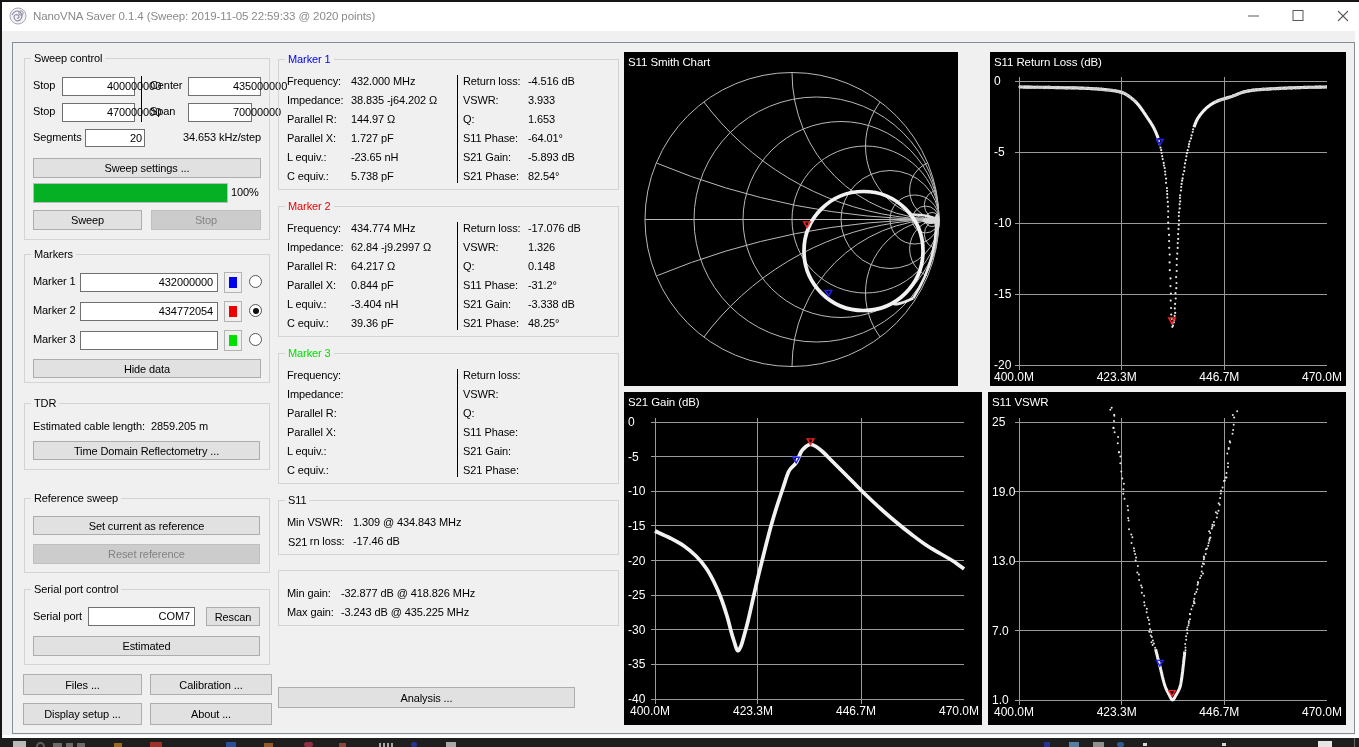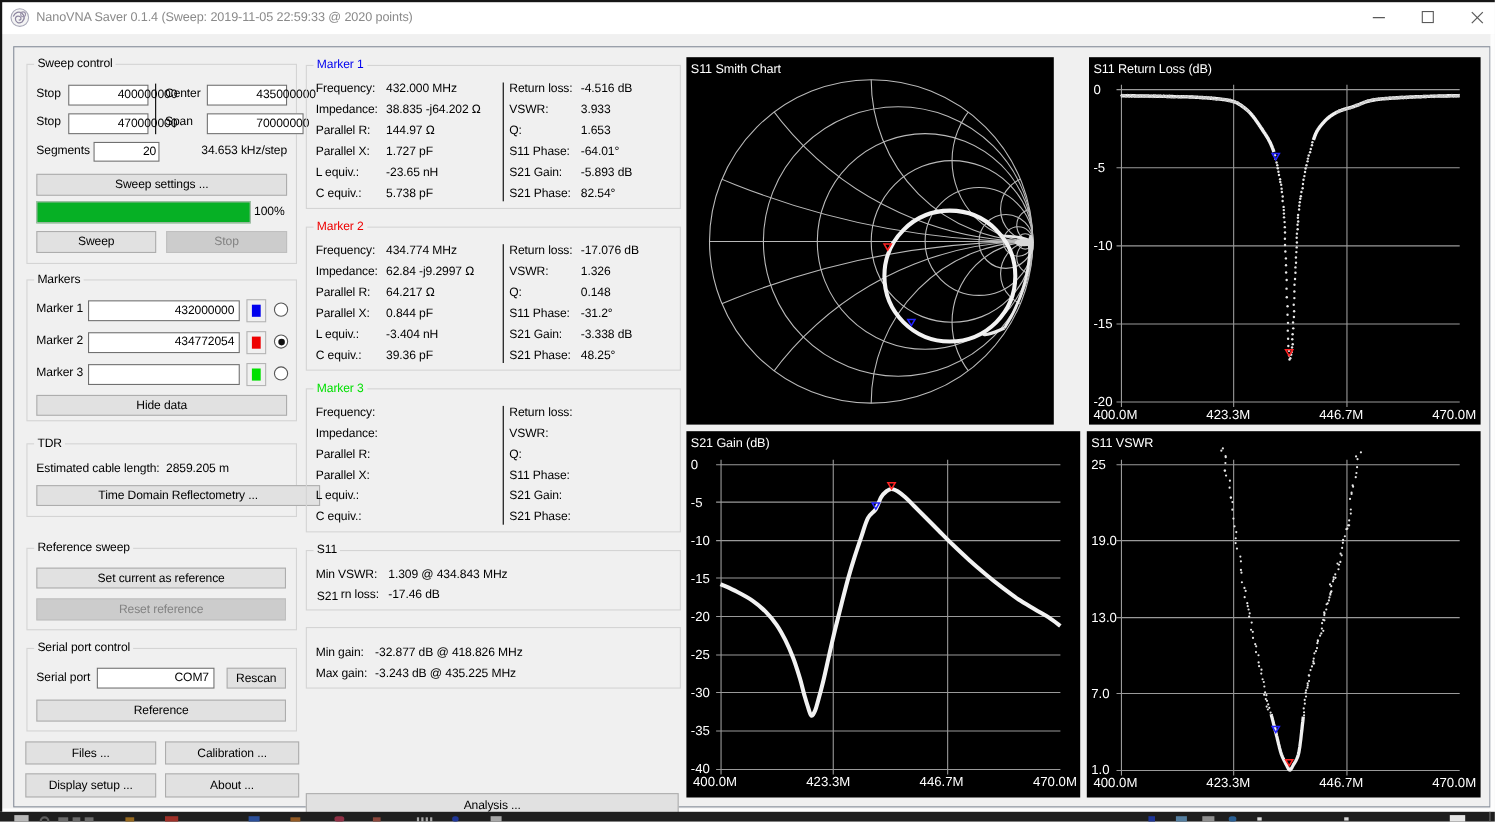--- a/index.html
+++ b/index.html
@@ -20,21 +20,21 @@
 <div style="position:absolute;left:12px;top:42px;width:1343px;height:692px;border:1px solid #858d99"></div>
 <div class="gb" style="left:24px;top:58px;width:246px;height:182px"></div>
 <div class="gbl" style="left:31px;top:50px;color:#000">Sweep control</div>
 <div class="t" style="left:33px;top:77px;font-size:11px;color:#000">Stop</div>
 <div class="inp" style="left:62px;top:77px;width:73px;height:19px">400000000</div>
 <div class="t" style="left:150px;top:77px;font-size:11px;color:#000">Center</div>
 <div class="inp" style="left:188px;top:77px;width:73px;height:19px">435000000</div>
 <div class="t" style="left:33px;top:103px;font-size:11px;color:#000">Stop</div>
 <div class="inp" style="left:62px;top:103px;width:73px;height:19px">470000000</div>
 <div class="t" style="left:150px;top:103px;font-size:11px;color:#000">Span</div>
-<div class="inp" style="left:188px;top:103px;width:88px;height:19px">70000000</div>
+<div class="inp" style="left:188px;top:103px;width:64px;height:19px">70000000</div>
 <div style="position:absolute;left:141px;top:76px;width:1px;height:46px;background:#000"></div>
 <div class="t" style="left:33px;top:129px;font-size:11px;color:#000">Segments</div>
 <div class="inp" style="left:85px;top:129px;width:60px;height:18px">20</div>
 <div class="t" style="left:61px;top:129px;width:200px;text-align:right;font-size:11px;color:#000">34.653 kHz/step</div>
 <div class="btn" style="left:33px;top:158px;width:228px;height:20px;font-size:11px">Sweep settings ...</div>
 <div style="position:absolute;left:33px;top:183px;width:195px;height:20px;border:1px solid #bcbcbc;background:#06b025"></div>
 <div class="t" style="left:231px;top:184px;font-size:11px;color:#000">100%</div>
 <div class="btn" style="left:33px;top:210px;width:109px;height:20px;font-size:11px">Sweep</div>
 <div class="btn dis" style="left:151px;top:210px;width:110px;height:20px;font-size:11px">Stop</div>
 <div class="gb" style="left:24px;top:254px;width:246px;height:129px"></div>
@@ -53,31 +53,31 @@
   </div>
 <div class="t" style="left:33px;top:331px;font-size:11px;color:#000">Marker 3</div>
 <div class="inp" style="left:80px;top:331px;width:138px;height:19px"></div>
 <div style="position:absolute;left:224px;top:330px;width:18px;height:21px;border:1px solid #b4b4b4;background:#f0f0f0"></div>
 <div style="position:absolute;left:229px;top:335px;width:8px;height:11px;background:#00e000"></div>
 <div style="position:absolute;left:249px;top:333px;width:13px;height:13px;border:1px solid #565656;border-radius:50%;background:#fff"></div>
 <div class="btn" style="left:33px;top:359px;width:228px;height:19px;font-size:11px">Hide data</div>
 <div class="gb" style="left:24px;top:403px;width:246px;height:67px"></div>
 <div class="gbl" style="left:31px;top:395px;color:#000">TDR</div>
 <div class="t" style="left:33px;top:418px;font-size:11px;color:#000">Estimated cable length:&nbsp; 2859.205 m</div>
-<div class="btn" style="left:33px;top:441px;width:258px;height:19px;font-size:11px">Time Domain Reflectometry ...</div>
+<div class="btn" style="left:33px;top:441px;width:227px;height:19px;font-size:11px">Time Domain Reflectometry ...</div>
 <div class="gb" style="left:24px;top:498px;width:246px;height:75px"></div>
 <div class="gbl" style="left:31px;top:490px;color:#000">Reference sweep</div>
 <div class="btn" style="left:33px;top:516px;width:227px;height:19px;font-size:11px">Set current as reference</div>
 <div class="btn dis" style="left:33px;top:544px;width:227px;height:20px;font-size:11px">Reset reference</div>
 <div class="gb" style="left:24px;top:589px;width:246px;height:76px"></div>
 <div class="gbl" style="left:31px;top:581px;color:#000">Serial port control</div>
 <div class="t" style="left:33px;top:608px;font-size:11px;color:#000">Serial port</div>
 <div class="inp" style="left:88px;top:607px;width:107px;height:19px">COM7</div>
 <div class="btn" style="left:206px;top:607px;width:54px;height:19px;font-size:11px">Rescan</div>
-<div class="btn" style="left:33px;top:636px;width:227px;height:20px;font-size:11px">Reference</div>
+<div class="btn" style="left:33px;top:636px;width:227px;height:20px;font-size:11px">Estimated</div>
 <div class="btn" style="left:23px;top:674px;width:119px;height:21px;font-size:11px">Files ...</div>
 <div class="btn" style="left:150px;top:674px;width:122px;height:21px;font-size:11px">Calibration ...</div>
 <div class="btn" style="left:23px;top:703px;width:119px;height:22px;font-size:11px">Display setup ...</div>
 <div class="btn" style="left:150px;top:703px;width:122px;height:22px;font-size:11px">About ...</div>
 <div class="gb" style="left:278px;top:59px;width:341px;height:131px"></div>
 <div class="gbl" style="left:285px;top:51px;color:#0000ee">Marker 1</div>
 <div class="t" style="left:287px;top:73px;font-size:11px;color:#000">Frequency:</div>
 <div class="t" style="left:351px;top:73px;font-size:11px;color:#000">432.000 MHz</div>
 <div class="t" style="left:463px;top:73px;font-size:11px;color:#000">Return loss:</div>
 <div class="t" style="left:528px;top:73px;font-size:11px;color:#000">-4.516 dB</div>
@@ -149,21 +149,21 @@
 <div class="t" style="left:287px;top:514px;font-size:11px;color:#000">Min VSWR:</div>
 <div class="t" style="left:353px;top:514px;font-size:11px;color:#000">1.309 @ 434.843 MHz</div>
 <div class="t" style="left:287px;top:533px;font-size:11px;color:#000">Return loss:</div>
 <div class="t" style="left:353px;top:533px;font-size:11px;color:#000">-17.46 dB</div>
 <div class="gb" style="left:278px;top:570px;width:341px;height:56px"></div>
 <div class="gbl" style="left:285px;top:534px;color:#000">S21</div>
 <div class="t" style="left:287px;top:585px;font-size:11px;color:#000">Min gain:</div>
 <div class="t" style="left:341px;top:585px;font-size:11px;color:#000">-32.877 dB @ 418.826 MHz</div>
 <div class="t" style="left:287px;top:604px;font-size:11px;color:#000">Max gain:</div>
 <div class="t" style="left:341px;top:604px;font-size:11px;color:#000">-3.243 dB @ 435.225 MHz</div>
-<div class="btn" style="left:278px;top:721px;width:339px;height:21px;font-size:11px">Analysis ...</div>
+<div class="btn" style="left:278px;top:687px;width:297px;height:21px;font-size:11px">Analysis ...</div>
 <svg width="334" height="334" viewBox="0 0 334 334" style="position:absolute;left:624px;top:52px;background:#000">
 <defs>
       <clipPath id="smclip">
         <circle cx="168" cy="167.5" r="147"></circle>
       </clipPath>
     </defs>
 <circle cx="168" cy="167.5" r="147" fill="none" stroke="#b9b9b9" stroke-width="1"></circle>
 <line x1="21" y1="167.5" x2="315" y2="167.5" stroke="#b9b9b9" stroke-width="1"></line>
 <circle cx="192.5" cy="167.5" r="122.5" fill="none" stroke="#b9b9b9" stroke-width="1"></circle>
 <circle cx="217.0" cy="167.5" r="98.0" fill="none" stroke="#b9b9b9" stroke-width="1"></circle>

